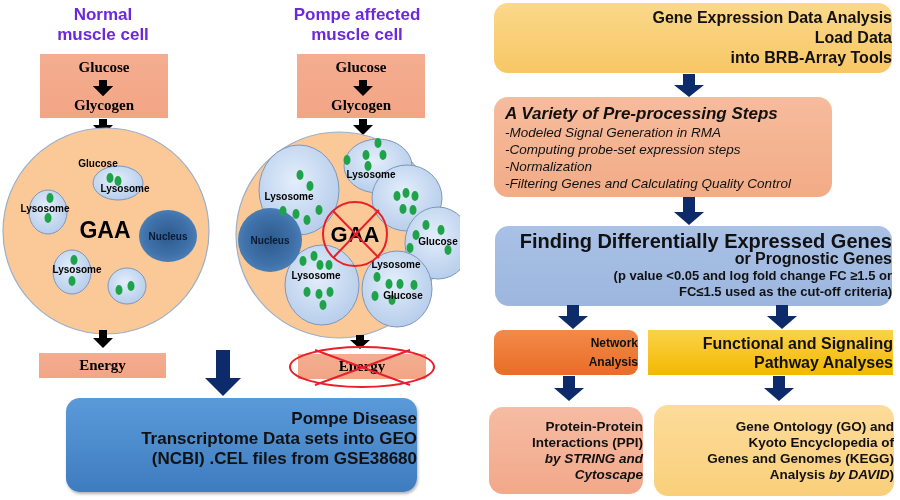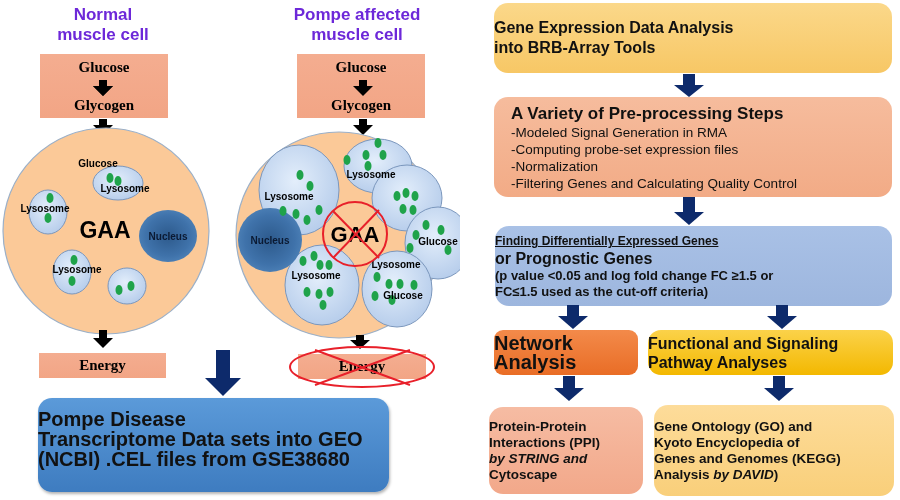--- a/index.html
+++ b/index.html
@@ -1,21 +1,21 @@
 <!DOCTYPE html>
 <html><head>
 <meta charset="utf-8">
 <style>
   html, body { margin:0; padding:0; background:#ffffff; }
   body { width:900px; height:500px; position:relative; overflow:hidden; font-family:"Liberation Sans", sans-serif; }
   .abs { position:absolute; }
   .title-cell { font-weight:bold; font-size:17px; text-align:center; color:#6d28d9; line-height:20px; }
   .serif { font-family:"Liberation Serif", serif; font-weight:bold; }
   .peach-box { background:linear-gradient(#f4ad90,#f2a585); }
-  .box { border-radius:14px; box-sizing:border-box; text-align:left; color:#111; font-weight:bold; display:flex; flex-direction:column; justify-content:center; }
+  .box { border-radius:14px; box-sizing:border-box; text-align:right; color:#111; font-weight:bold; display:flex; flex-direction:column; justify-content:center; }
   svg text { font-family:"Liberation Sans", sans-serif; font-weight:bold; }
 </style>
 </head>
 <body>
 
 <div class="abs title-cell" style="left:38px;top:5px;width:130px;">
   <div>Normal</div>
   <div>muscle cell</div>
 </div>
 <div class="abs peach-box" style="left:40px;top:54px;width:128px;height:64px;">
@@ -167,85 +167,86 @@
   <ellipse cx="77" cy="22" rx="72" ry="20" fill="none" stroke="#e8202a" stroke-width="2"></ellipse>
   <line x1="30" y1="5" x2="125" y2="40" stroke="#e8202a" stroke-width="2"></line>
   <line x1="125" y1="5" x2="30" y2="40" stroke="#e8202a" stroke-width="2"></line>
 </svg>
 
 <svg class="abs" style="left:203px;top:350px;" width="40" height="48">
   <rect x="13" y="0" width="14" height="28" fill="#0d2a6b"></rect>
   <polygon points="2,28 38,28 20,46" fill="#0d2a6b"></polygon>
 </svg>
 
-<div class="abs box" style="left:38px;top:398px;width:351px;height:94px;background:linear-gradient(#5b9ad9,#3e7cc0);font-size:20px;line-height:20px;border-radius:14px;box-shadow:1px 2px 3px rgba(0,0,0,0.3);">
+<div class="abs box" style="left:66px;top:398px;width:351px;height:94px;background:linear-gradient(#5b9ad9,#3e7cc0);font-size:17px;line-height:20px;border-radius:14px;box-shadow:1px 2px 3px rgba(0,0,0,0.3);">
   <div>Pompe Disease</div>
   <div>Transcriptome Data sets into GEO</div>
   <div>(NCBI) .CEL files from GSE38680</div>
   <div style="height:12px;"></div>
 </div>
 
 <div class="abs box" style="left:494px;top:3px;width:398px;height:70px;background:linear-gradient(#fbd88a,#f7c765);font-size:16px;line-height:20px;">
   <div>Gene Expression Data Analysis</div>
+  <div>Load Data</div>
   <div>into BRB-Array Tools</div>
 </div>
 <svg class="abs" style="left:673px;top:74px;" width="32" height="24">
   <rect x="10" y="0" width="12" height="11" fill="#0d2a6b"></rect>
     <polygon points="1,11 31,11 16,23" fill="#0d2a6b"></polygon>
 </svg>
 
-<div class="abs box" style="left:494px;top:97px;width:398px;height:100px;background:linear-gradient(#f6bc9d,#f2ab86);font-size:13.5px;line-height:17px;align-items:flex-start;text-align:left;padding-left:17px;font-weight:normal;">
+<div class="abs box" style="left:494px;top:97px;width:338px;height:100px;background:linear-gradient(#f6bc9d,#f2ab86);font-size:13.5px;line-height:17px;align-items:flex-start;text-align:left;padding-left:11px;font-weight:normal;font-style:italic;">
   <div style="font-weight:bold;font-size:17px;line-height:21px;">A Variety of Pre-processing Steps</div>
   <div>-Modeled Signal Generation in RMA</div>
-  <div>-Computing probe-set expression files</div>
+  <div>-Computing probe-set expression steps</div>
   <div>-Normalization</div>
   <div>-Filtering Genes and Calculating Quality Control</div>
 </div>
 <svg class="abs" style="left:673px;top:197px;" width="32" height="30">
   <rect x="10" y="0" width="12" height="15" fill="#0d2a6b"></rect>
     <polygon points="1,15 31,15 16,28" fill="#0d2a6b"></polygon>
 </svg>
 
 <div class="abs box" style="left:495px;top:226px;width:397px;height:80px;background:linear-gradient(#a9c1e6,#9db6de);line-height:18px;">
-  <div style="font-size:12px;text-decoration:underline;">Finding Differentially Expressed Genes</div>
+  <div style="font-size:20px;">Finding Differentially Expressed Genes</div>
   <div style="font-size:16px;">or Prognostic Genes</div>
   <div style="font-size:13px;line-height:16px;">(p value &lt;0.05 and log fold change FC ≥1.5 or</div>
   <div style="font-size:13px;line-height:16px;">FC≤1.5 used as the cut-off criteria)</div>
 </div>
 <svg class="abs" style="left:557px;top:305px;" width="32" height="25">
   <rect x="10" y="0" width="12" height="11" fill="#0d2a6b"></rect>
     <polygon points="1,11 31,11 16,24" fill="#0d2a6b"></polygon>
 </svg>
 <svg class="abs" style="left:766px;top:305px;" width="32" height="25">
   <rect x="10" y="0" width="12" height="11" fill="#0d2a6b"></rect>
     <polygon points="1,11 31,11 16,24" fill="#0d2a6b"></polygon>
 </svg>
 
-<div class="abs box" style="left:494px;top:330px;width:144px;height:45px;background:linear-gradient(#f38a4a,#e96d26);font-size:20px;line-height:19px;border-radius:9px;">
+<div class="abs box" style="left:494px;top:330px;width:144px;height:45px;background:linear-gradient(#f38a4a,#e96d26);font-size:12px;line-height:19px;border-radius:9px;">
   <div>Network</div>
   <div>Analysis</div>
 </div>
-<div class="abs box" style="left:648px;top:330px;width:245px;height:45px;background:linear-gradient(#fbd24a,#f3b800);font-size:16px;line-height:19px;border-radius:13px;">
+<div class="abs box" style="left:648px;top:330px;width:245px;height:45px;background:linear-gradient(#fbd24a,#f3b800);font-size:16px;line-height:19px;border-radius:0;">
   <div>Functional and Signaling</div>
   <div>Pathway Analyses</div>
 </div>
 
 <svg class="abs" style="left:553px;top:376px;" width="32" height="26">
   <rect x="10" y="0" width="12" height="12" fill="#0d2a6b"></rect>
     <polygon points="1,12 31,12 16,25" fill="#0d2a6b"></polygon>
 </svg>
 <svg class="abs" style="left:763px;top:376px;" width="32" height="26">
   <rect x="10" y="0" width="12" height="12" fill="#0d2a6b"></rect>
     <polygon points="1,12 31,12 16,25" fill="#0d2a6b"></polygon>
 </svg>
 
 <div class="abs box" style="left:489px;top:407px;width:154px;height:87px;background:linear-gradient(#f6bca3,#f2a88a);font-size:13.5px;line-height:16px;">
   <div>Protein-Protein</div>
   <div>Interactions (PPI)</div>
   <div style="font-style:italic;">by STRING and</div>
-  <div style="">Cytoscape</div>
+  <div style="font-style:italic;">Cytoscape</div>
 </div>
 <div class="abs box" style="left:654px;top:405px;width:240px;height:91px;background:linear-gradient(#fddc9a,#f9cf7a);font-size:13.5px;line-height:16px;">
   <div>Gene Ontology (GO) and</div>
   <div>Kyoto Encyclopedia of</div>
   <div>Genes and Genomes (KEGG)</div>
   <div><span>Analysis </span><span style="font-style:italic;">by DAVID</span><span>)</span></div>
 </div>
 
 </body></html>

